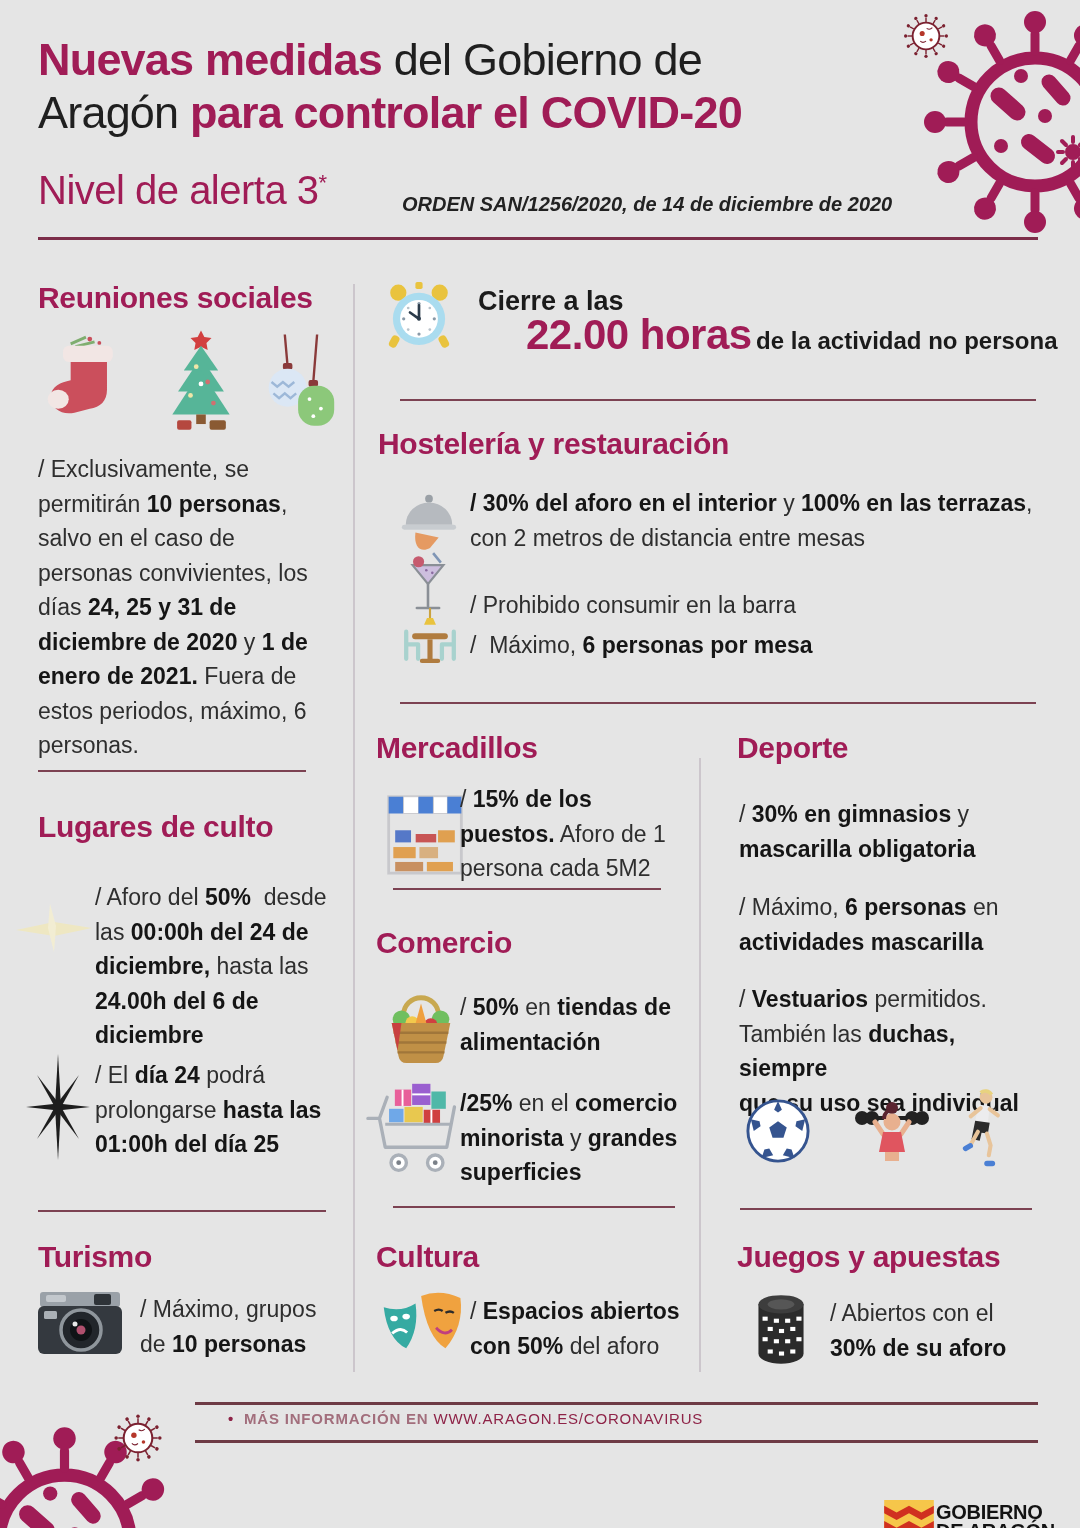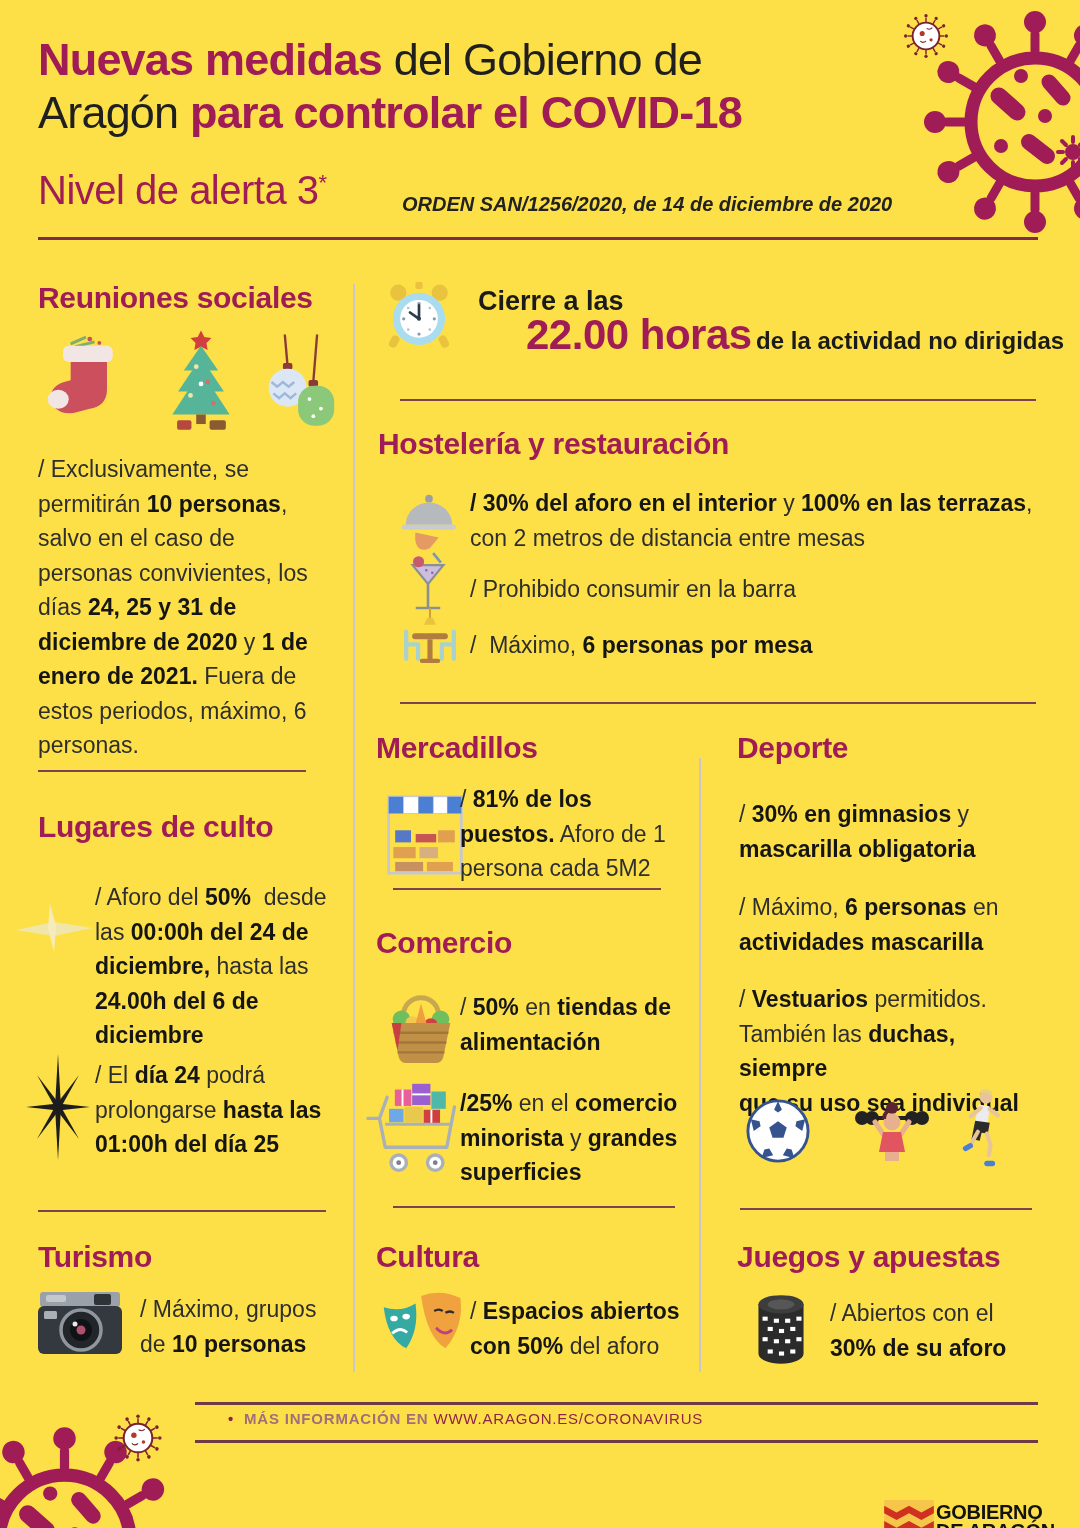--- a/index.html
+++ b/index.html
@@ -5,21 +5,21 @@
   :root{
     --accent:#A01C56;
     --ink:#1d1d1d;
     --body:#2e2e2e;
     --rule:#7c4252;
     --rule-dark:#6E3B45;
     --divider:#ccc6cc;
   }
   html,body{margin:0;padding:0;background:#ffffff;}
   #page{
-    position:relative;width:1080px;height:1528px;background:#fde047;overflow:hidden;
+    position:relative;width:1080px;height:1528px;background:#e5e5e5;overflow:hidden;
     font-family:"Liberation Sans","DejaVu Sans",sans-serif;color:var(--ink);
   }
   .abs{position:absolute;}
   .rich{white-space:pre-wrap;}
   .title{left:38px;top:34px;font-size:45px;line-height:1.17;letter-spacing:-0.8px;font-weight:400;color:#1f1f1f;}
   .title .b{font-weight:800;color:var(--accent);}
   .alert{left:38px;top:168px;font-size:40px;color:var(--accent);font-weight:400;letter-spacing:-0.5px;}
   .alert sup{font-size:22px;}
   .order{left:372px;top:193px;font-size:20px;font-style:italic;font-weight:600;color:#222;margin-left:30px;}
   .h2{font-size:30px;font-weight:800;color:var(--accent);letter-spacing:-0.3px;}
@@ -184,21 +184,21 @@
       <use href="#sym-virus-sm"></use>
     </svg>
   <svg class="abs" style="left:-58px;top:1418px;width:245px;height:245px;color:#A01C56">
       <use href="#sym-virus"></use>
     </svg>
   <svg class="abs" style="left:108px;top:1408px;width:60px;height:60px">
       <use href="#sym-virus-sm"></use>
     </svg>
 
   <div class="abs title rich"><span class="b">Nuevas medidas</span><span> del Gobierno de
-Aragón </span><span class="b">para controlar el COVID-18</span></div>
+Aragón </span><span class="b">para controlar el COVID-20</span></div>
   <div class="abs alert">
     <span>Nivel de alerta 3</span><sup>*</sup>
   </div>
   <div class="abs order">ORDEN SAN/1256/2020, de 14 de diciembre de 2020</div>
   <div class="abs hr-header" style="left:38px;top:237px;width:1000px"></div>
 
   <div class="abs vdiv" style="left:353px;top:284px;height:1088px"></div>
   <div class="abs vdiv" style="left:699px;top:758px;height:614px"></div>
 
   <div class="abs h2" style="left:38px;top:281px">Reuniones sociales</div>
@@ -298,42 +298,42 @@
     <circle cx="28" cy="30" r="1.5" fill="#b8c2ca"></circle>
       <circle cx="52" cy="30" r="1.5" fill="#b8c2ca"></circle>
     <circle cx="28" cy="54" r="1.5" fill="#b8c2ca"></circle>
       <circle cx="52" cy="54" r="1.5" fill="#b8c2ca"></circle>
     <path d="M40 42 L40 27 M40 42 L30 35" stroke="#2b3b4a" stroke-width="3" stroke-linecap="round" fill="none"></path>
     <circle cx="40" cy="42" r="2.2" fill="#2b3b4a"></circle>
   </svg>
   <div class="abs cierre-intro">Cierre a las</div>
   <div class="abs cierre-line2">
     <span class="cierre-time">22.00 horas</span>
-    <span class="cierre-suffix"> de la actividad no dirigidas</span>
+    <span class="cierre-suffix"> de la actividad no persona</span>
   </div>
   <div class="abs hr" style="left:400px;top:399px;width:636px"></div>
 
   <div class="abs h2" style="left:378px;top:427px">Hostelería y restauración</div>
   <svg class="abs" style="left:398px;top:484px;width:62px;height:70px" viewBox="0 0 64 72">
     <circle cx="32" cy="15" r="4" fill="#9aa0a6"></circle>
     <path d="M8 42 a24 23 0 0 1 48 0 z" fill="#b6babf"></path>
     <rect x="4" y="42" width="56" height="5" rx="2.5" fill="#c8ccd0"></rect>
     <path d="M18 50 l24 5 -9 11 c-9 5 -17 0 -15 -16 z" fill="#e59a62"></path>
   </svg>
   <div class="abs body rich" style="left:470px;top:486px;width:600px"><span class="b">/ 30% del aforo en el interior</span><span> y </span><span class="b">100% en las terrazas</span><span>,
 con 2 metros de distancia entre mesas</span></div>
   <svg class="abs" style="left:404px;top:548px;width:48px;height:84px" viewBox="0 0 56 90">
     <path d="M34 2 L43 13" stroke="#7f95b5" stroke-width="3" fill="none"></path>
     <path d="M10 16 L46 16 L28 38 Z" fill="#cdbede" stroke="#8a8f96" stroke-width="2.5"></path>
     <circle cx="17" cy="12" r="6.5" fill="#c65a6e"></circle>
     <circle cx="26" cy="22" r="1.5" fill="#8a6aa0"></circle>
       <circle cx="33" cy="25" r="1.5" fill="#8a6aa0"></circle>
     <path d="M28 38 V64 M15 66 H41" stroke="#8a8f96" stroke-width="3" stroke-linecap="round" fill="none"></path>
   </svg>
-  <div class="abs body rich" style="left:470px;top:572px;width:520px"><span>/ Prohibido consumir en la barra</span></div>
+  <div class="abs body rich" style="left:470px;top:588px;width:520px"><span>/ Prohibido consumir en la barra</span></div>
   <svg class="abs" style="left:396px;top:606px;width:68px;height:70px" viewBox="0 0 80 82">
     <path d="M40 2 V15" stroke="#caa23f" stroke-width="2.5"></path>
     <path d="M33 22 L47 22 L43.5 14 L36.5 14 Z" fill="#e9c33e"></path>
     <path d="M12 30 V62 M12 45 H26 M26 45 V62" stroke="#a8d2ce" stroke-width="5" fill="none" stroke-linecap="round"></path>
     <path d="M68 30 V62 M68 45 H54 M54 45 V62" stroke="#a8d2ce" stroke-width="5" fill="none" stroke-linecap="round"></path>
     <rect x="19" y="32" width="42" height="7" rx="3.5" fill="#b07c3f"></rect>
     <rect x="37" y="39" width="6" height="24" fill="#b07c3f"></rect>
     <rect x="28" y="62" width="24" height="5" rx="2.5" fill="#b07c3f"></rect>
   </svg>
   <div class="abs body rich" style="left:470px;top:628px;width:520px"><span>/  Máximo, </span><span class="b">6 personas por mesa</span></div>
@@ -350,21 +350,21 @@
       <rect x="68" y="8" width="15" height="18" fill="#4a7fd4"></rect>
     </g>
     <rect x="12" y="44" width="17" height="13" fill="#5578c8"></rect>
     <rect x="34" y="48" width="22" height="9" fill="#c85555"></rect>
     <rect x="58" y="44" width="18" height="13" fill="#e0a050"></rect>
     <rect x="10" y="62" width="24" height="12" fill="#e0a050"></rect>
     <rect x="38" y="62" width="20" height="12" fill="#d8b080"></rect>
     <rect x="12" y="78" width="30" height="10" fill="#c89060"></rect>
     <rect x="46" y="78" width="28" height="10" fill="#e0a050"></rect>
   </svg>
-  <div class="abs body rich" style="left:460px;top:782px;width:240px"><span>/ </span><span class="b">81% de los
+  <div class="abs body rich" style="left:460px;top:782px;width:240px"><span>/ </span><span class="b">15% de los
 puestos.</span><span> Aforo de 1
 persona cada 5M2</span></div>
   <div class="abs hr" style="left:393px;top:888px;width:268px"></div>
 
   <div class="abs h2" style="left:376px;top:926px">Comercio</div>
   <svg class="abs" style="left:380px;top:984px;width:82px;height:84px" viewBox="0 0 84 86">
     <path d="M24 32 a18 18 0 0 1 36 0" fill="none" stroke="#c8a84f" stroke-width="5"></path>
     <circle cx="22" cy="36" r="9" fill="#6fbf5f"></circle>
       <circle cx="62" cy="36" r="9" fill="#6fbf5f"></circle>
     <circle cx="33" cy="40" r="7" fill="#f2c94c"></circle>

